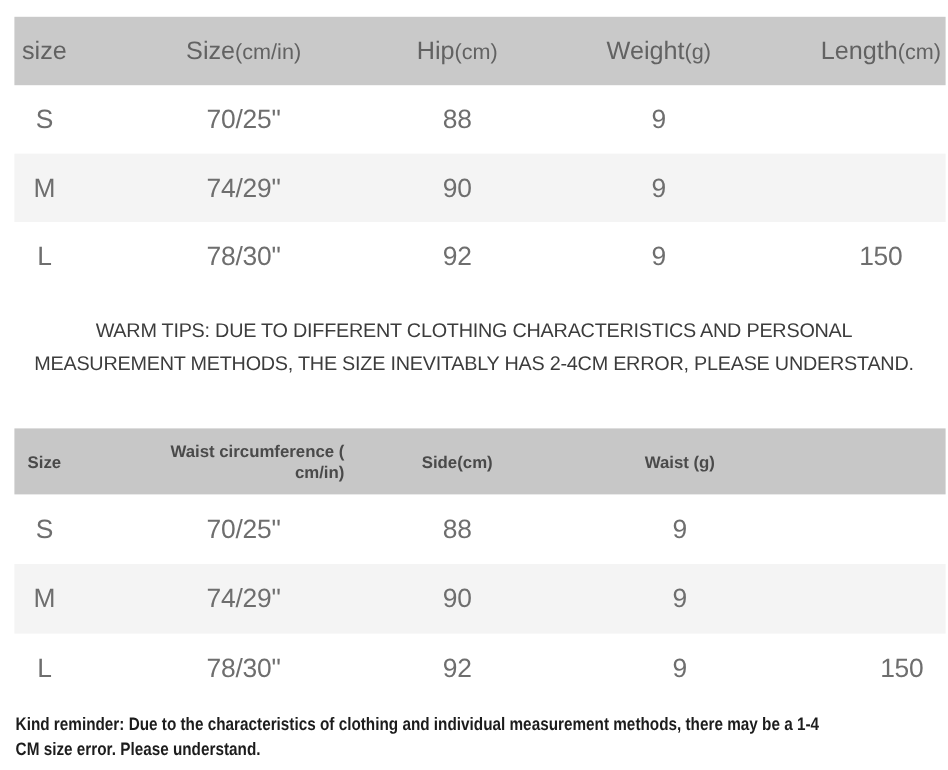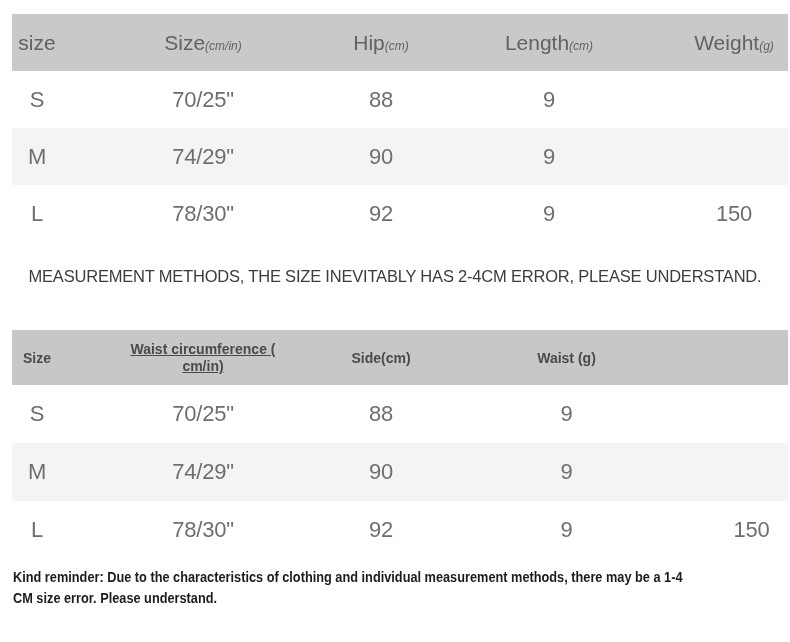--- a/index.html
+++ b/index.html
@@ -13,47 +13,47 @@
   .size-table { margin-left:12px; width:776px; }
   .row { display:grid; align-items:center; }
   .t1 .row { grid-template-columns:50px 282px 74px 262px 108px; height:57px; }
   .t2 .row { grid-template-columns:50px 282px 74px 297px 73px; }
   .t2 .row.header-row { height:55px; }
   .t2 .row.data-row { height:58px; }
   .t1 { margin-top:14px; }
   .t2 { margin-top:40px; }
   .cell { text-align:center; }
   .t1 .header-row { background:#c9c9c9; color:#626262; font-size:21px; }
-  .t1 .header-row .unit { font-size:12px;font-style:italic; }
+  .t1 .header-row .unit { font-size:18px; }
   .t1 .data-row, .t2 .data-row { color:#6e6e6e; font-size:22px; letter-spacing:-0.2px; }
   .row-striped { background:#f4f4f4; }
   .t2 .header-row { background:#c7c7c7; color:#4a4a4a; font-size:14px; font-weight:bold; }
   .t2 .header-row .muted-col { color:#adadad; }
-  .wrap-box { display:inline-block; width:168px; text-align:center; line-height:17px;text-decoration:underline; }
+  .wrap-box { display:inline-block; width:168px; text-align:right; line-height:17px; }
   .warm-tips {
     margin-top:21px; text-align:center;
     font-size:16.5px; color:#3c3c3c; line-height:27px; letter-spacing:-0.2px;
   }
   .kind-reminder {
     margin-top:7px; margin-left:13px;
     font-size:15px; font-weight:bold; color:#1c1c1c; line-height:21px;
     transform:scaleX(0.85); transform-origin:left center;
     white-space:nowrap;
   }
 </style>
 </head>
 <body>
 
 <div class="size-table t1">
   <div class="row header-row">
     <div class="cell"><span>size</span><span class="unit"></span></div>
     <div class="cell"><span>Size</span><span class="unit">(cm/in)</span></div>
     <div class="cell"><span>Hip</span><span class="unit">(cm)</span></div>
+    <div class="cell"><span>Weight</span><span class="unit">(g)</span></div>
     <div class="cell"><span>Length</span><span class="unit">(cm)</span></div>
-    <div class="cell"><span>Weight</span><span class="unit">(g)</span></div>
   </div>
   <div class="row data-row">
     <div class="cell">S</div>
     <div class="cell">70/25"</div>
     <div class="cell">88</div>
     <div class="cell">9</div>
     <div class="cell"></div>
   </div>
   <div class="row data-row row-striped">
     <div class="cell">M</div>
@@ -65,20 +65,21 @@
   <div class="row data-row">
     <div class="cell">L</div>
     <div class="cell">78/30"</div>
     <div class="cell">92</div>
     <div class="cell">9</div>
     <div class="cell">150</div>
   </div>
 </div>
 
 <div class="warm-tips">
+  <div>WARM TIPS: DUE TO DIFFERENT CLOTHING CHARACTERISTICS AND PERSONAL</div>
   <div>MEASUREMENT METHODS, THE SIZE INEVITABLY HAS 2-4CM ERROR, PLEASE UNDERSTAND.</div>
 </div>
 
 <div class="size-table t2">
   <div class="row header-row">
     <div class="cell">Size</div>
     <div class="cell"><span class="wrap-box">Waist circumference ( cm/in)</span></div>
     <div class="cell">Side(cm)</div>
     <div class="cell">Waist (g)</div>
   </div>

